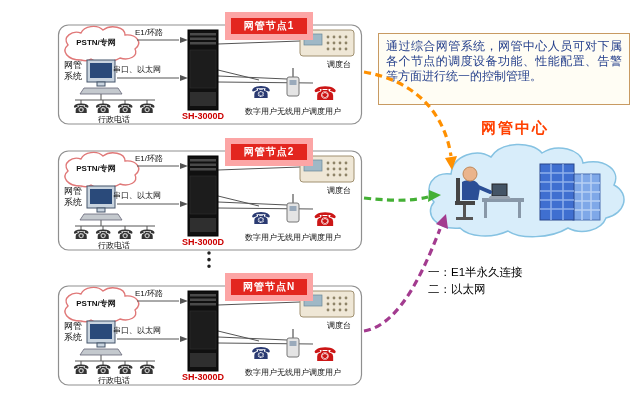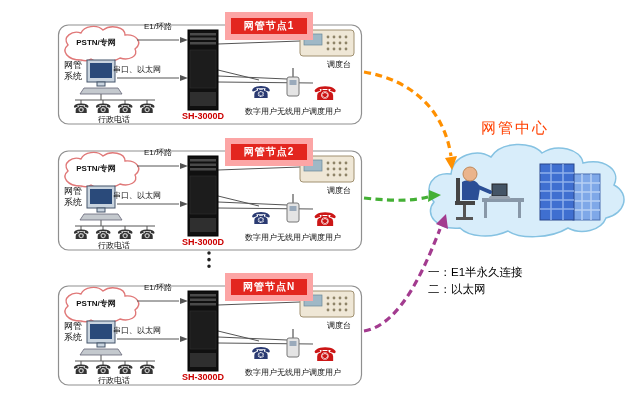--- a/index.html
+++ b/index.html
@@ -29,36 +29,36 @@
   .radio{fill:#e4e4e4;stroke:#777;stroke-width:1}
   .rscr{fill:#9aaabb}
   text.ph{font-size:13px;fill:#333;text-anchor:middle}
   text.ph-d{font-size:16px;fill:#2a3a72;text-anchor:middle}
   text.ph-r{font-size:19px;fill:#cc1616;text-anchor:middle}
 
   .node span{position:absolute;display:block}
   .banner{left:168px;top:-8px;width:88px;background:#e3261f;border:6px solid #fca5a5;
     color:#fff;font-weight:bold;font-size:10px;text-align:center;padding:1px 0;letter-spacing:1px}
   .l-pstn{left:6px;top:17px;width:66px;text-align:center;font-size:8px;font-weight:bold}
-  .l-e1{left:78px;top:1px;width:46px;text-align:center;font-size:8px}
+  .l-e1{left:78px;top:7px;width:46px;text-align:left;font-size:8px}
   .l-nms{left:5px;top:40px;width:20px;font-size:9px;line-height:11px;text-align:right}
   .l-ser{left:48px;top:44px;width:64px;text-align:center;font-size:8px}
   .l-dev{left:113px;top:91px;width:66px;text-align:center;font-size:9px;font-weight:bold;color:#cc0000}
   .l-adm{left:26px;top:94px;width:62px;text-align:center;font-size:8px}
   .l-con{left:260px;top:39px;width:44px;text-align:center;font-size:8px}
   .l-u0{left:188px;top:86px;width:32px;font-size:8px}
   .l-u1{left:220px;top:86px;width:32px;text-align:right;font-size:8px}
   .l-u2{left:252px;top:86px;width:32px;text-align:center;font-size:8px}
 
   
   .note{position:absolute;left:378px;top:33px;width:252px;min-height:72px;
     border:1px solid #c89a62;background:#fffdf4;color:#26408c;
     font-size:12px;line-height:15px;padding:5px 7px;text-align:justify}
   .center-label{position:absolute;left:460px;top:119px;width:110px;text-align:center;
-    color:#ff4000;font-size:15px;font-weight:normal;letter-spacing:2px}
+    color:#ff4000;font-size:15px;font-weight:bold;letter-spacing:2px}
   .scene{position:absolute;left:420px;top:132px}
   .bigcloud{fill:#d8edfa;stroke:#85c2e2;stroke-width:1.5}
   .conn{position:absolute;left:428px;top:264px;font-size:11.5px;line-height:17px;color:#000}
   .overlay{position:absolute;left:0;top:0;pointer-events:none}
 </style>
 </head>
 <body>
 
 <div class="stage">
 
@@ -286,20 +286,23 @@
     <span class="l-nms">网管系统</span>
     <span class="l-ser">串口、以太网</span>
     <span class="l-dev">SH-3000D</span>
     <span class="l-adm">行政电话</span>
     <span class="l-con">调度台</span>
     <span class="l-u0">数字用户</span>
     <span class="l-u1">无线用户</span>
     <span class="l-u2">调度用户</span>
   </div>
 
+  <div class="note">
+    <span>通过综合网管系统，网管中心人员可对下属各个节点的调度设备功能、性能配置、告警等方面进行统一的控制管理。</span>
+  </div>
 
   <div class="center-label">网管中心</div>
 
   <svg class="scene" width="215" height="115" viewBox="0 0 215 115">
     <path class="bigcloud" d="M40,96 C16,98 4,82 14,70 C2,56 13,39 31,42 C33,23 57,16 71,25 C81,9 112,9 122,21 C137,11 161,17 163,31 C186,26 201,39 194,53 C211,62 205,82 186,86 C181,99 161,103 148,96 C130,107 100,107 88,99 C71,107 49,105 40,96 Z"></path>
     <g>
       <rect x="153" y="42" width="27" height="46" fill="#7fa8e8" stroke="#4a6fb0"></rect>
       <path d="M153,51 h27 M153,60 h27 M153,69 h27 M153,78 h27 M162,42 v46 M171,42 v46" stroke="#b8d0f4" stroke-width="1.5" fill="none"></path>
       <rect x="120" y="32" width="34" height="56" fill="#3f6fd0" stroke="#28478c"></rect>
       <path d="M120,41 h34 M120,50 h34 M120,59 h34 M120,68 h34 M120,77 h34 M131,32 v56 M143,32 v56" stroke="#8fb0ea" stroke-width="1.5" fill="none"></path>

